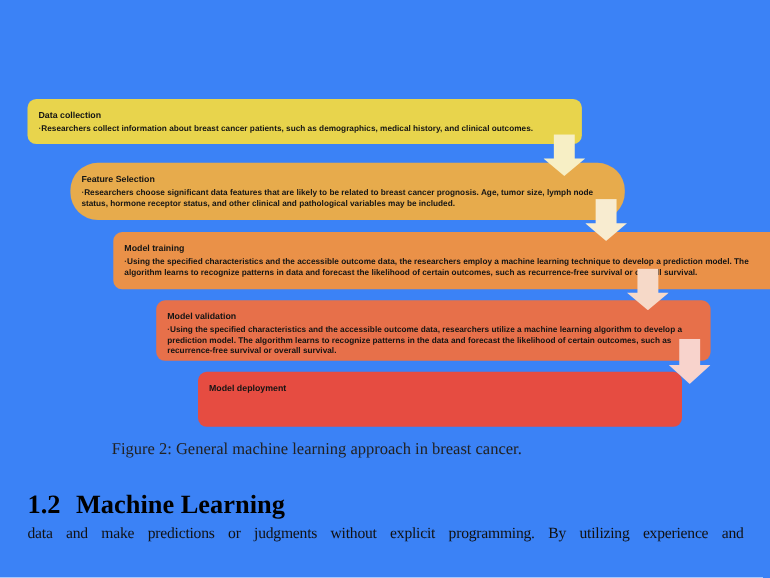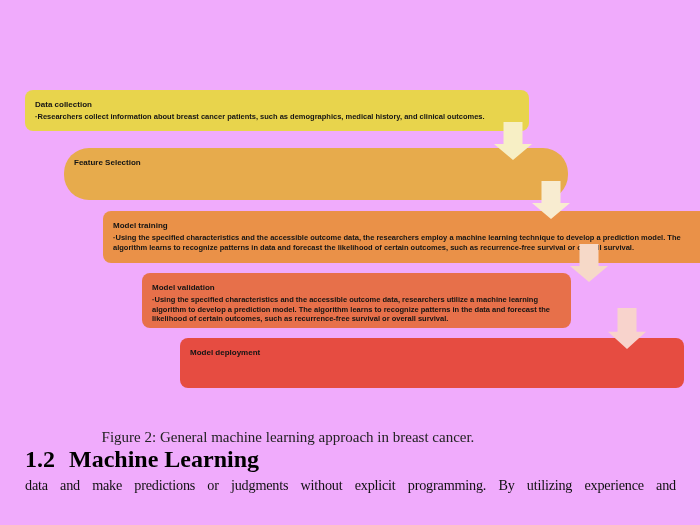--- a/index.html
+++ b/index.html
@@ -1,63 +1,62 @@
 <!DOCTYPE html>
 <html><head>
 <meta charset="utf-8">
 <style>
   * { margin: 0; padding: 0; box-sizing: border-box; }
   html, body { background: #ffffff; }
   .page {
     position: relative;
     width: 700px;
     height: 525px;
-    background: #f0abfc;
+    background: #3b82f6;
     overflow: hidden;
     font-family: "Liberation Serif", serif;
     color: #111111;
   }
   .figure-area { position: absolute; left: 0; top: 0; width: 700px; height: 395px; }
 
   .step-box {
     position: absolute;
     border-radius: 8px;
     padding: 9px 14px 6px 10px;
     font-family: "Liberation Sans", sans-serif;
     color: #141414;
   }
   .step-title { font-size: 8px; font-weight: bold; line-height: 11px; margin-bottom: 2px; }
   .step-desc  { font-size: 7.5px; line-height: 9.6px; font-weight: bold; }
 
   .step-1 { left: 25px;  top: 90px;  width: 504px; height: 41px; }
   .step-2 { left: 64px;  top: 148px; width: 504px; height: 52px; }
   .step-3 { left: 103px; top: 211px; width: 608px; height: 52px; }
-  .step-4 { left: 142px; top: 273px; width: 429px; height: 55px; }
-  .step-5 { left: 180px; top: 338px; width: 504px; height: 50px; }
+  .step-4 { left: 142px; top: 273px; width: 504px; height: 55px; }
+  .step-5 { left: 180px; top: 338px; width: 440px; height: 50px; }
 
   .flow-arrow {
     position: absolute;
     width: 38px;
     height: 38px;
     clip-path: polygon(25% 0, 75% 0, 75% 58%, 100% 58%, 50% 100%, 0 58%, 25% 58%);
     z-index: 5;
   }
   .arrow-1 { left: 494px; top: 122px; }
   .arrow-2 { left: 532px; top: 181px; }
   .arrow-3 { left: 570px; top: 244px; }
   .arrow-4 { left: 608px; top: 308px; height: 41px; }
 
   .figure-caption {
     position: absolute;
     left: 0; top: 401px;
     width: 576px;
     text-align: center;
     font-size: 15px;
     color: #222222;
-    margin-top: 28px;
   }
 
   .section-heading {
     position: absolute;
     left: 25px; top: 446px;
     font-size: 24px;
     font-weight: bold;
     color: #000000;
   }
   .section-number { margin-right: 14px; }
@@ -84,20 +83,21 @@
 
   <div class="figure-area">
 
     <div class="step-box step-1" style="background-color: rgb(232, 212, 76);">
       <div class="step-title">Data collection</div>
       <div class="step-desc">·Researchers collect information about breast cancer patients, such as demographics, medical history, and clinical outcomes.</div>
     </div>
 
     <div class="step-box step-2" style="background-color: rgb(231, 171, 76); border-radius: 25px;">
       <div class="step-title">Feature Selection</div>
+      <div class="step-desc">·Researchers choose significant data features that are likely to be related to breast cancer prognosis. Age, tumor size, lymph node status, hormone receptor status, and other clinical and pathological variables may be included.</div>
     </div>
 
     <div class="step-box step-3" style="background-color: rgb(234, 145, 72);">
       <div class="step-title">Model training</div>
       <div class="step-desc">·Using the specified characteristics and the accessible outcome data, the researchers employ a machine learning technique to develop a prediction model. The algorithm learns to recognize patterns in data and forecast the likelihood of certain outcomes, such as recurrence-free survival or overall survival.</div>
     </div>
 
     <div class="step-box step-4" style="background-color: rgb(231, 112, 74);">
       <div class="step-title">Model validation</div>
       <div class="step-desc">·Using the specified characteristics and the accessible outcome data, researchers utilize a machine learning algorithm to develop a prediction model. The algorithm learns to recognize patterns in the data and forecast the likelihood of certain outcomes, such as recurrence-free survival or overall survival.</div>

